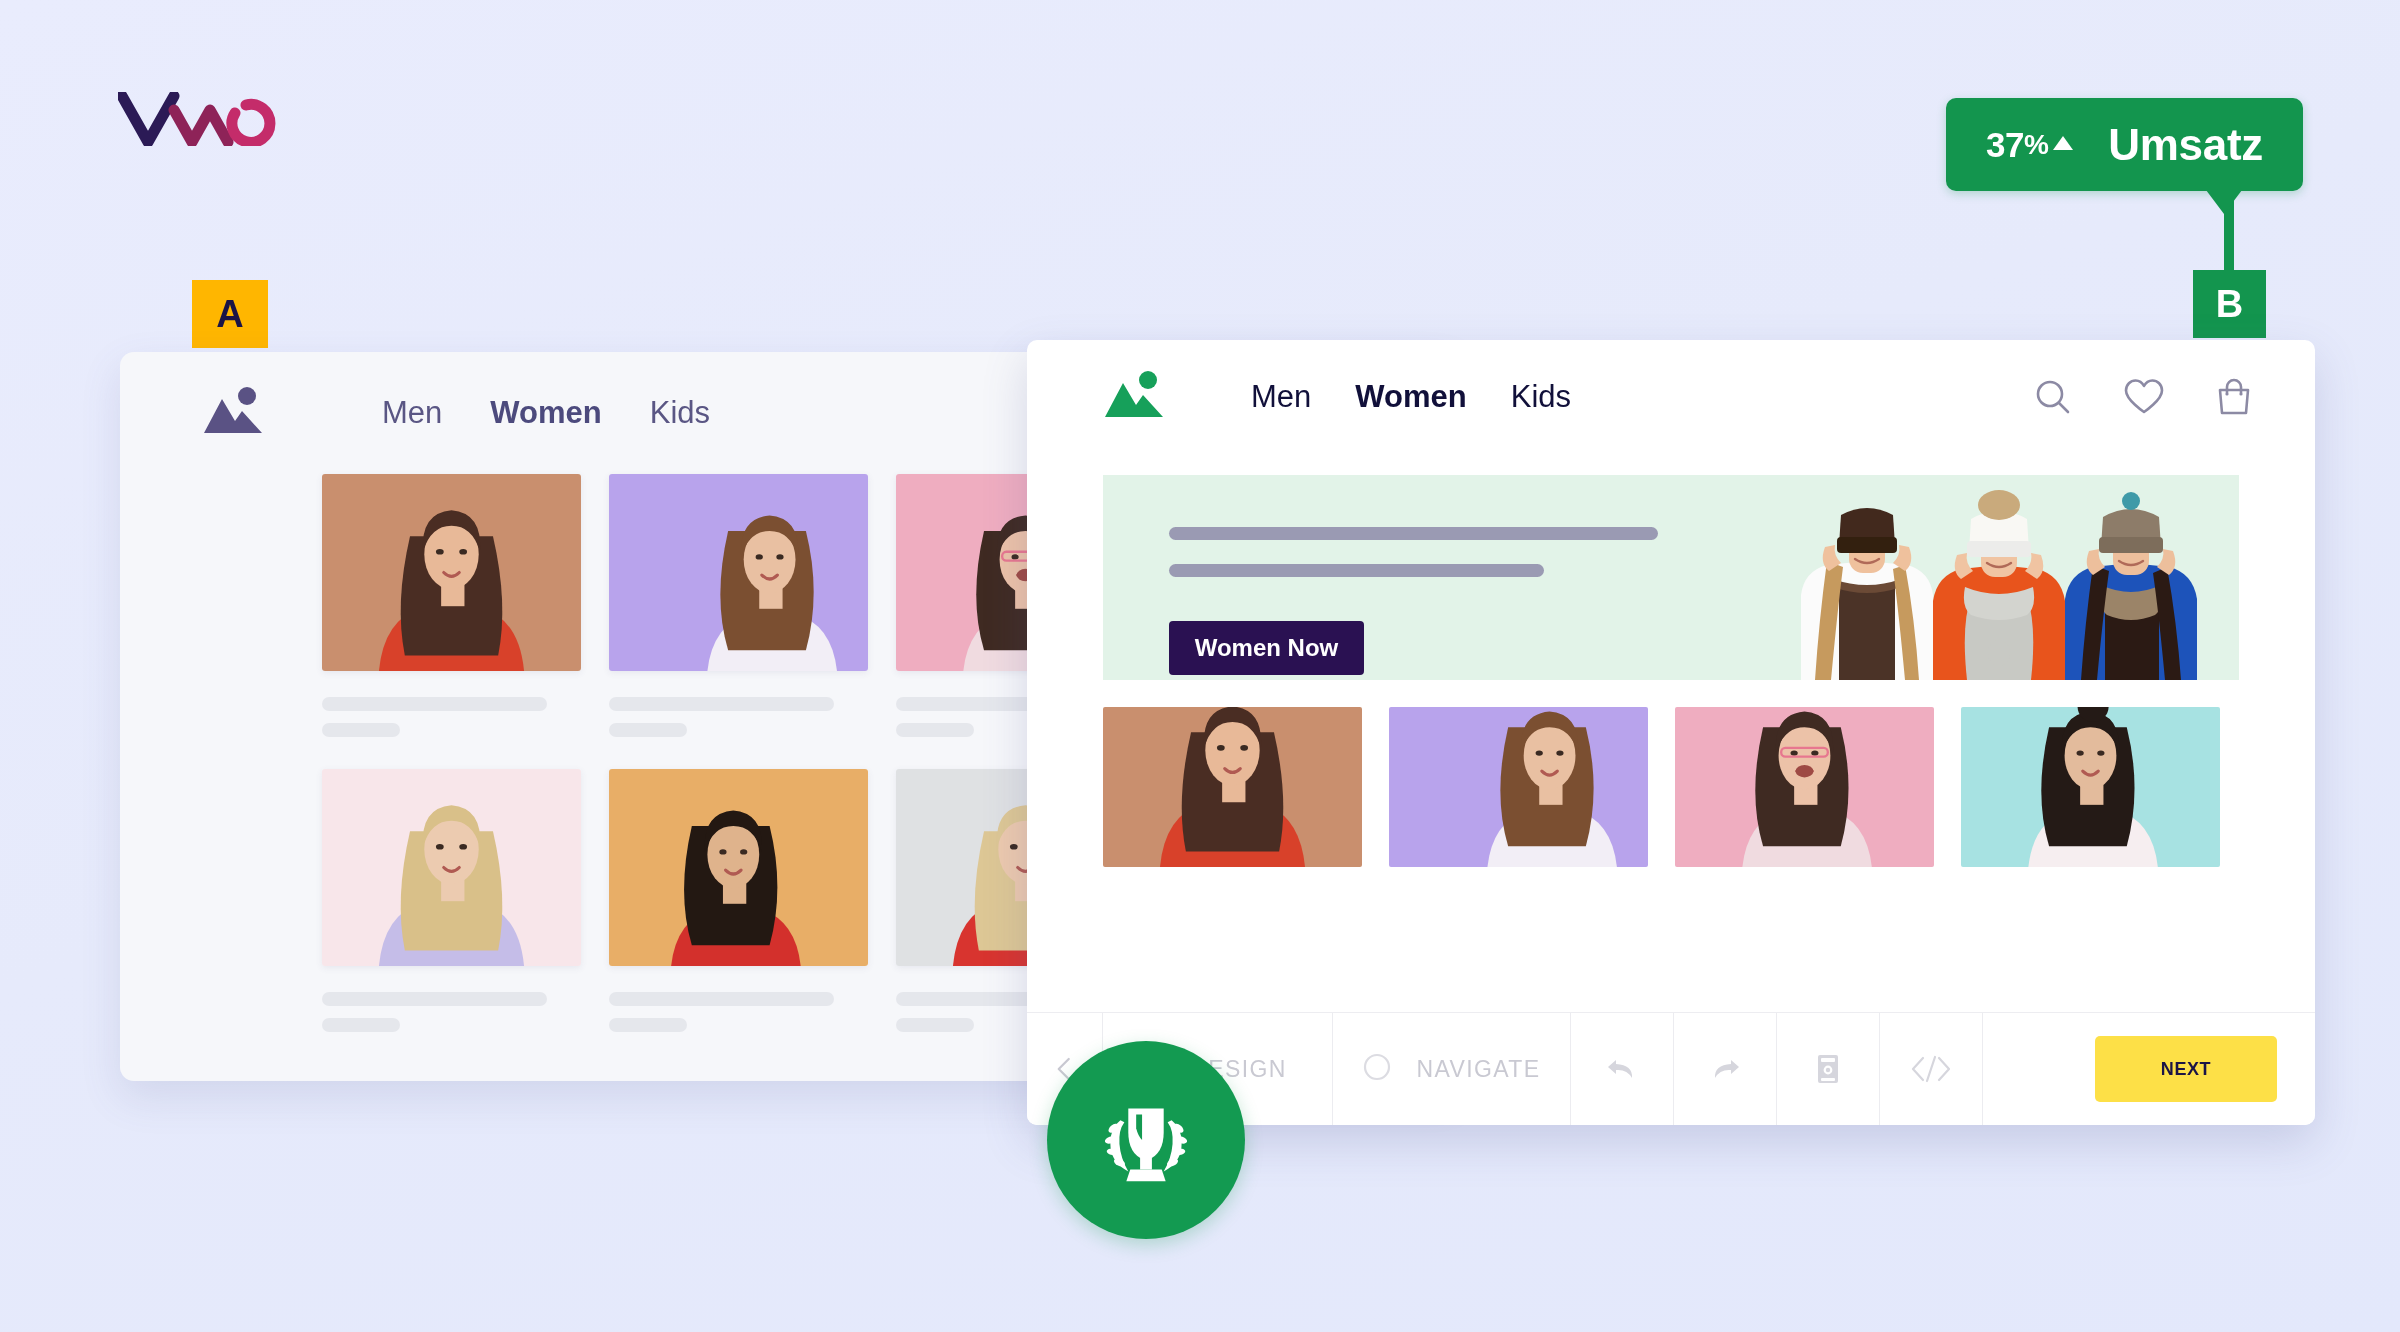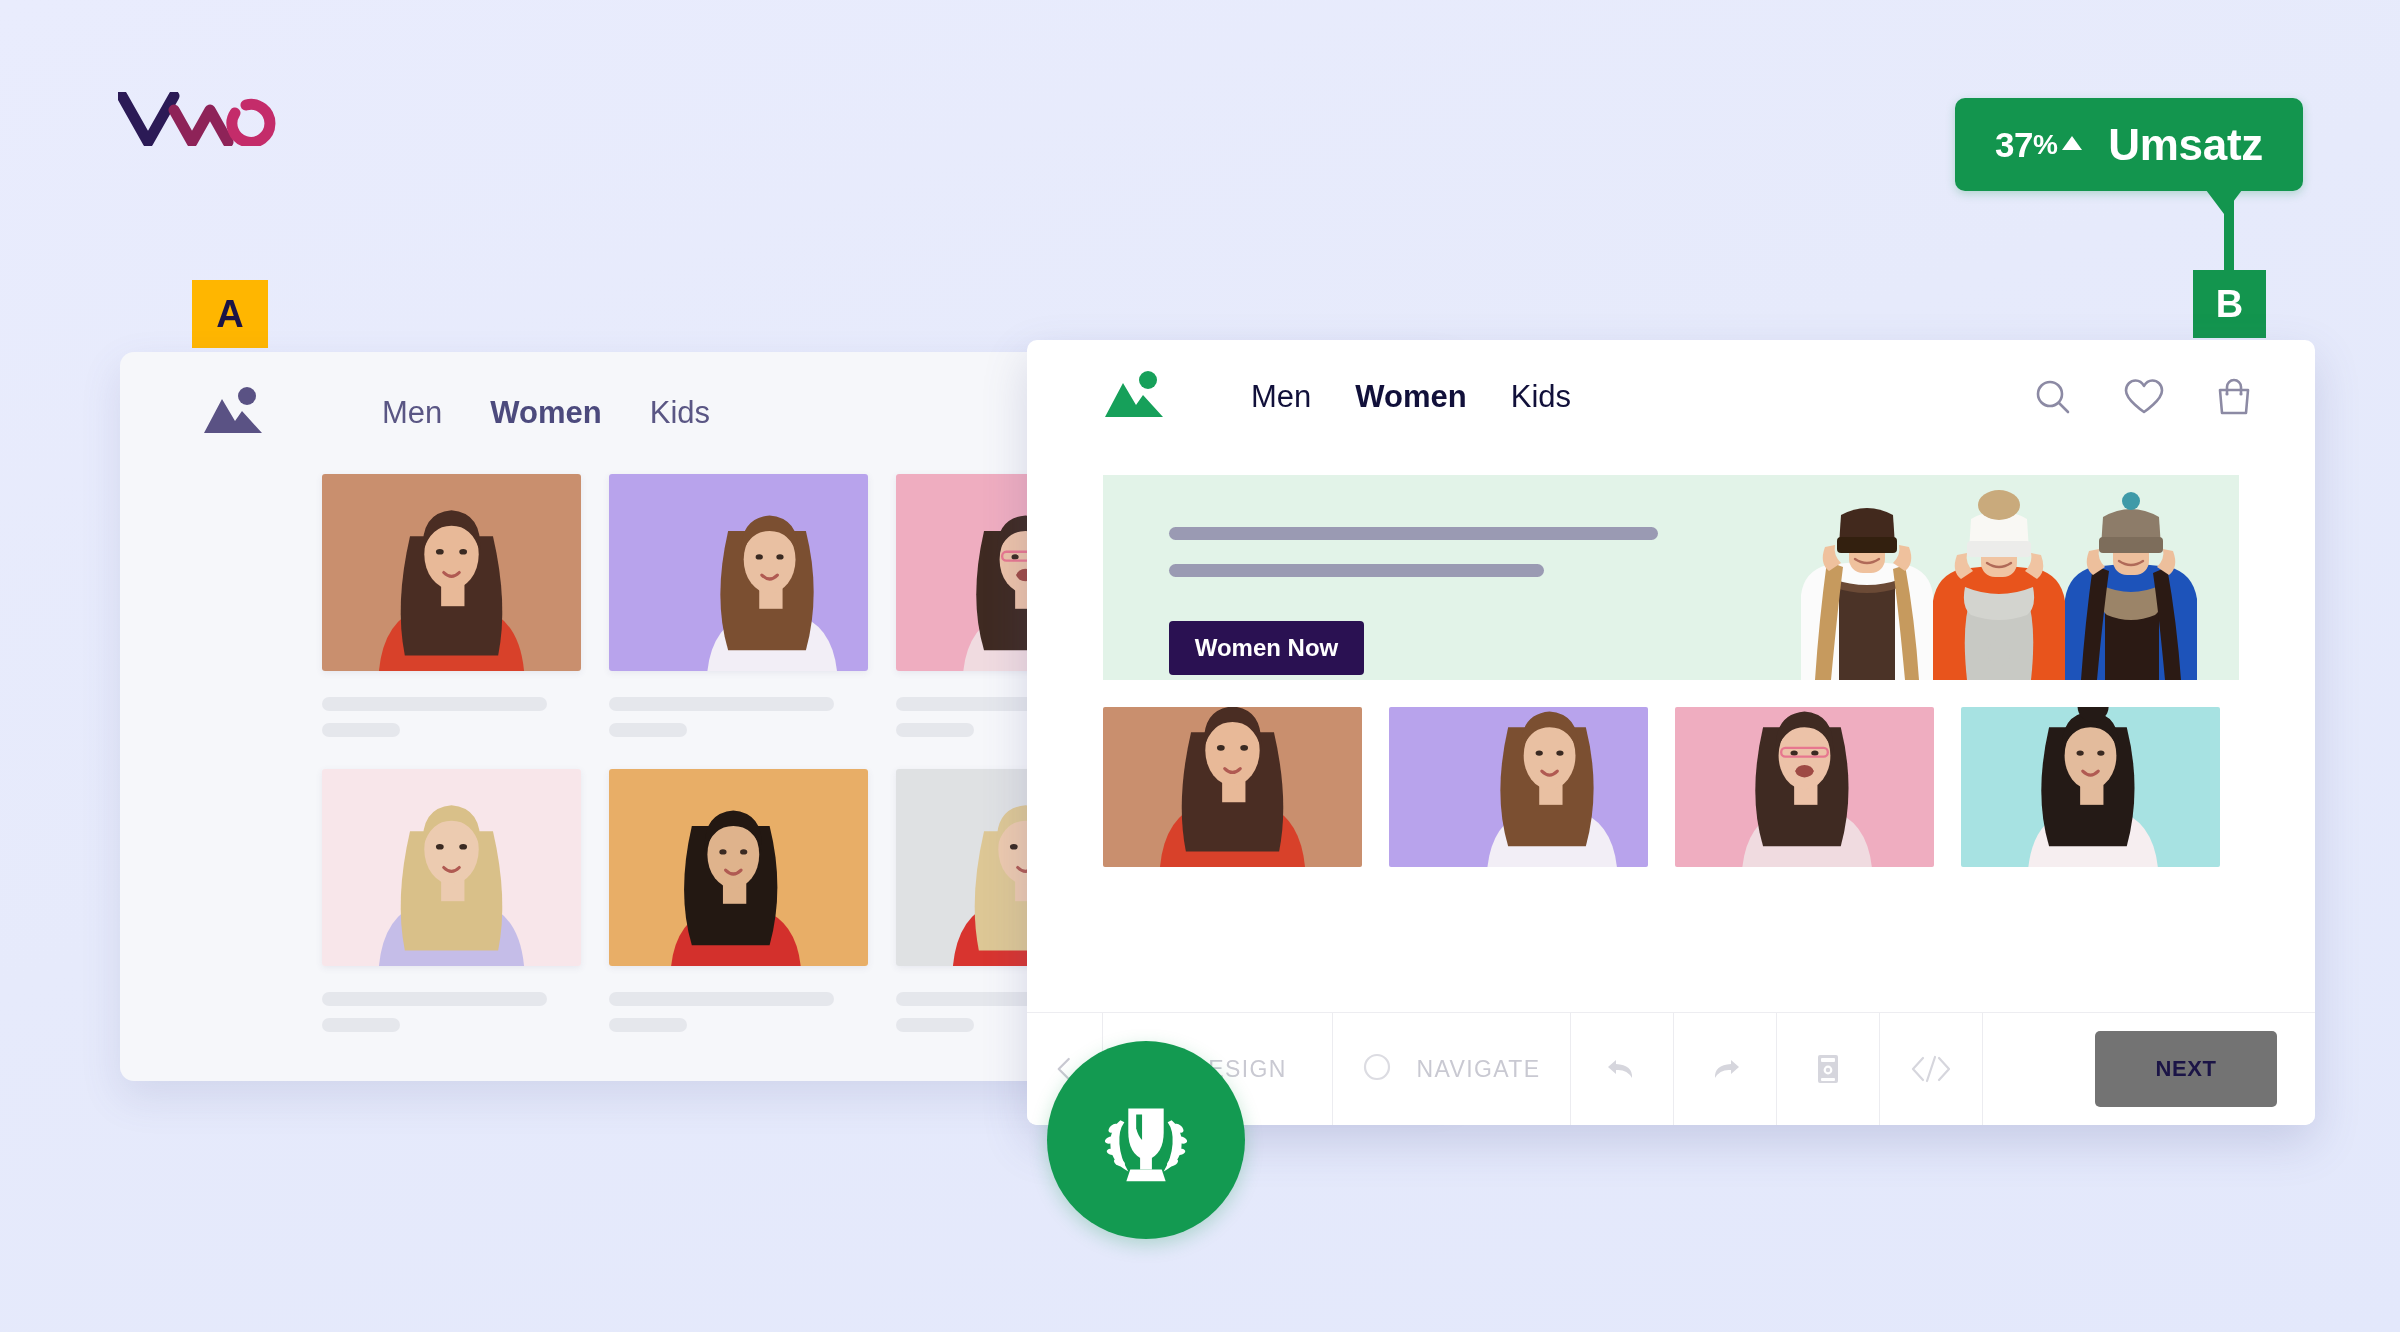--- a/index.html
+++ b/index.html
@@ -26,21 +26,21 @@
     line-height: 1;
   }
 
   
   .uplift-pill {
     position: absolute; right: 97px; top: 98px;
     background: #13954e;
     border-radius: 10px;
     padding: 0 40px;
     height: 93px;
-    display: flex; align-items: center; gap: 26px;
+    display: flex; align-items: center; gap: 35px;
     color: #ffffff;
     box-shadow: 0 3px 10px rgba(19,149,78,.25);
   }
   .uplift-metric { font-size: 35px; font-weight: bold; letter-spacing: -.5px; display:flex; align-items:center; }
   .uplift-metric .pct { font-size: 28px; font-weight: bold; }
   .uplift-tri {
     display: inline-block; width: 0; height: 0; margin-left: 5px; margin-bottom: 3px;
     border-left: 10px solid transparent; border-right: 10px solid transparent;
     border-bottom: 14px solid #ffffff;
   }
@@ -154,23 +154,23 @@
   .tb-back { width: 76px; }
   .tb-design { width: 230px; gap: 16px; }
   .tb-navigate { width: 238px; gap: 24px; }
   .tb-icon-cell { width: 103px; }
   .tb-label { font-size: 23px; letter-spacing: 1.4px; color: #c9c9d2; font-weight: normal; }
   .tb-spacer { flex: 1; border-right: none; }
   .tb-next {
     width: 258px; border-right: none;
   }
   .next-btn {
-    width: 182px; height: 76px;
-    background: #737373; border: none; border-radius: 5px;
-    color: #1b1446; font-size: 22px; font-weight: bold;
+    width: 182px; height: 66px;
+    background: #fde047; border: none; border-radius: 5px;
+    color: #1b1446; font-size: 18px; font-weight: bold;
     letter-spacing: .6px;
     font-family: "Liberation Sans", sans-serif;
     cursor: pointer;
   }
 
   .trophy-fab {
     position: absolute; left: 1047px; top: 1041px;
     width: 198px; height: 198px; border-radius: 50%;
     background: #139a51;
     display: flex; align-items: center; justify-content: center;

